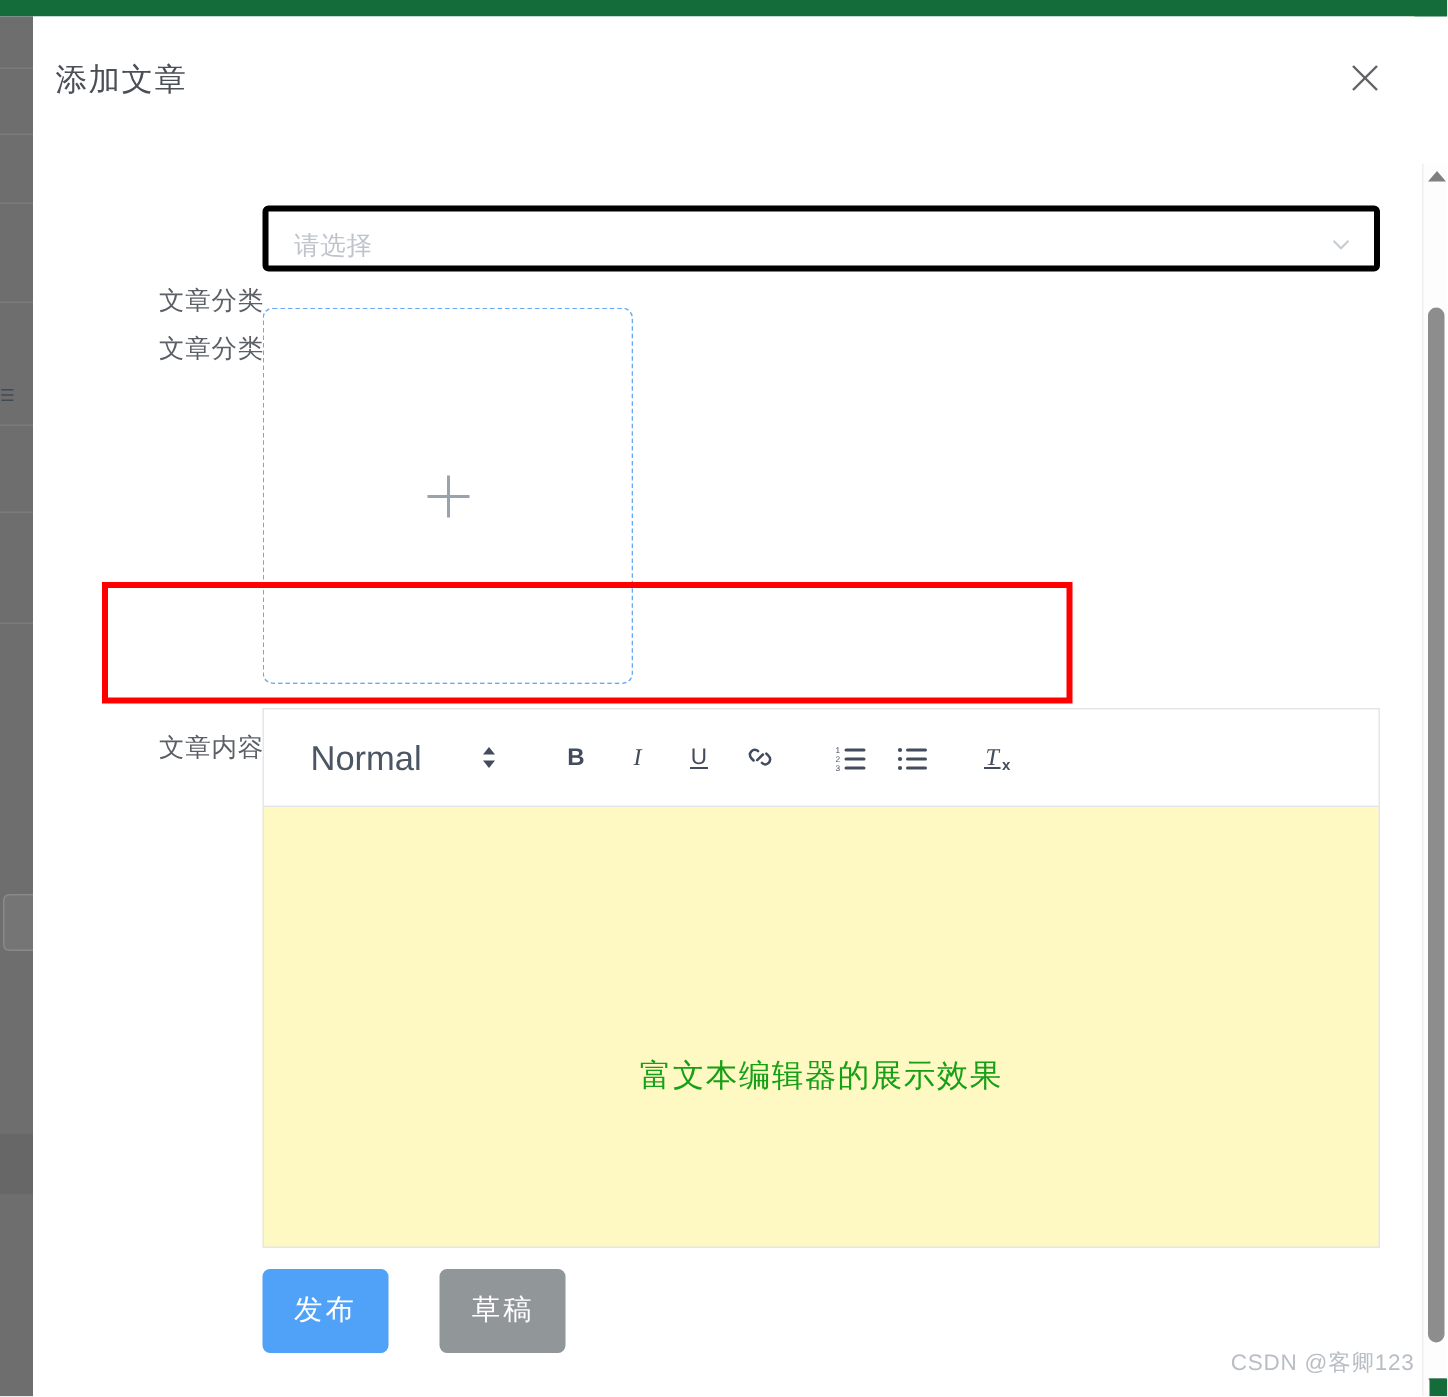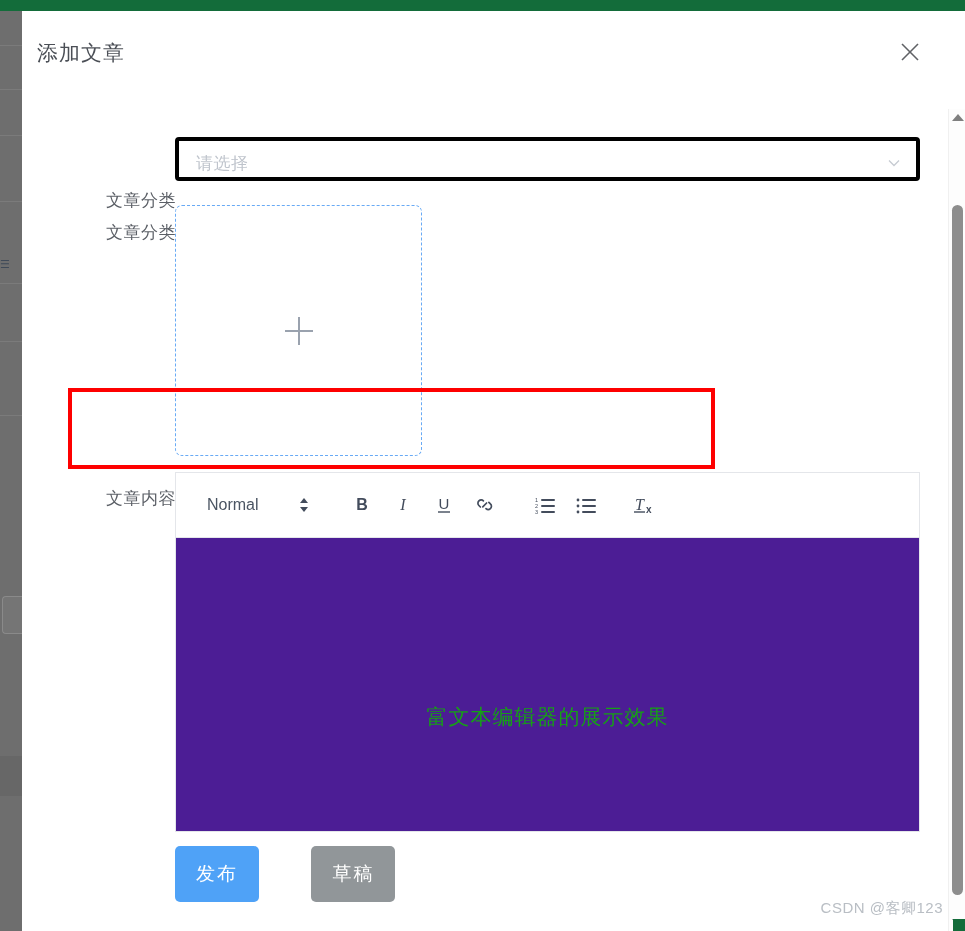--- a/index.html
+++ b/index.html
@@ -190,21 +190,21 @@
     width: 745px; height: 1px;
     background: #e4e6ea;
   }
   .tb-format {
     display: flex;
     align-items: center;
     margin-left: 31px;
     cursor: pointer;
   }
   .tb-format-label {
-    font-size: 16px;
+    font-size: 23px;
     color: #4b5563;
     font-family: "Liberation Sans", sans-serif;
   }
   .tb-format-arrows {
     margin-left: 39px;
     width: 12px; height: 20px;
     position: relative;
   }
   .tb-btn {
     width: 28px; height: 28px;
@@ -219,21 +219,21 @@
   .tb-gap-2 { margin-left: 33px; }
   .tb-gap-3 { margin-left: 12px; }
   .tb-gap-4 { margin-left: 31px; }
 
   .editor-area {
     position: absolute;
     left: 0; top: 66px;
     width: 745px; height: 294px;
     border: 1px solid #e4e6ea;
     border-top: none;
-    background: #4c1d95;
+    background: #fef9c3;
     cursor: text;
   }
   .editor-content {
     position: absolute;
     left: 0; right: 0;
     top: 165px;
     text-align: center;
     font-size: 21px;
     color: #16a016;
     letter-spacing: 1px;
@@ -260,21 +260,21 @@
     font-size: 19px;
     color: #ffffff;
     letter-spacing: 2px;
     padding: 0 21px;
     height: 56px;
     line-height: 44px;
     cursor: pointer;
     font-family: "Liberation Sans", "DejaVu Sans", sans-serif;
   }
   .btn-publish { background: #4fa2f7; }
-  .btn-draft { background: #919699; margin-left: 48px; }
+  .btn-draft { background: #919699; margin-left: 30px; }
 
   
   .watermark {
     position: absolute;
     right: 22px; bottom: 13px;
     font-size: 15px;
     color: #b9bec4;
     letter-spacing: 0.5px;
     white-space: nowrap;
   }

